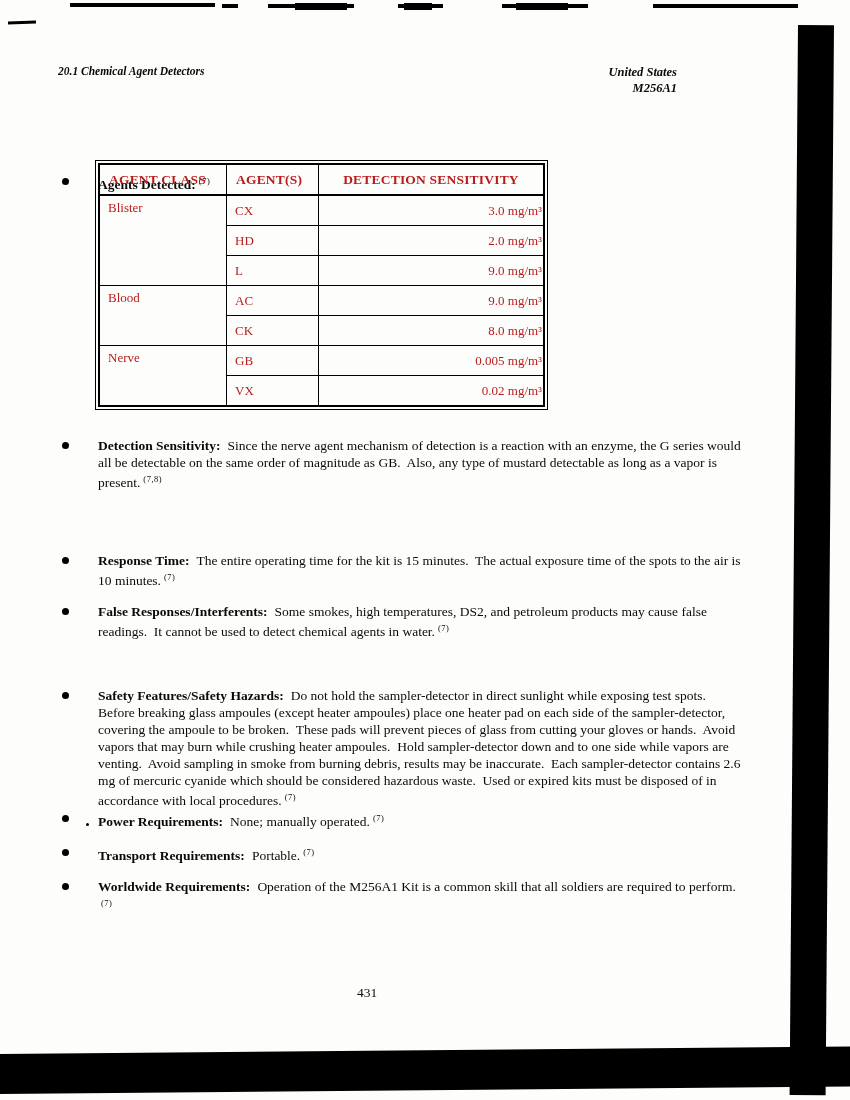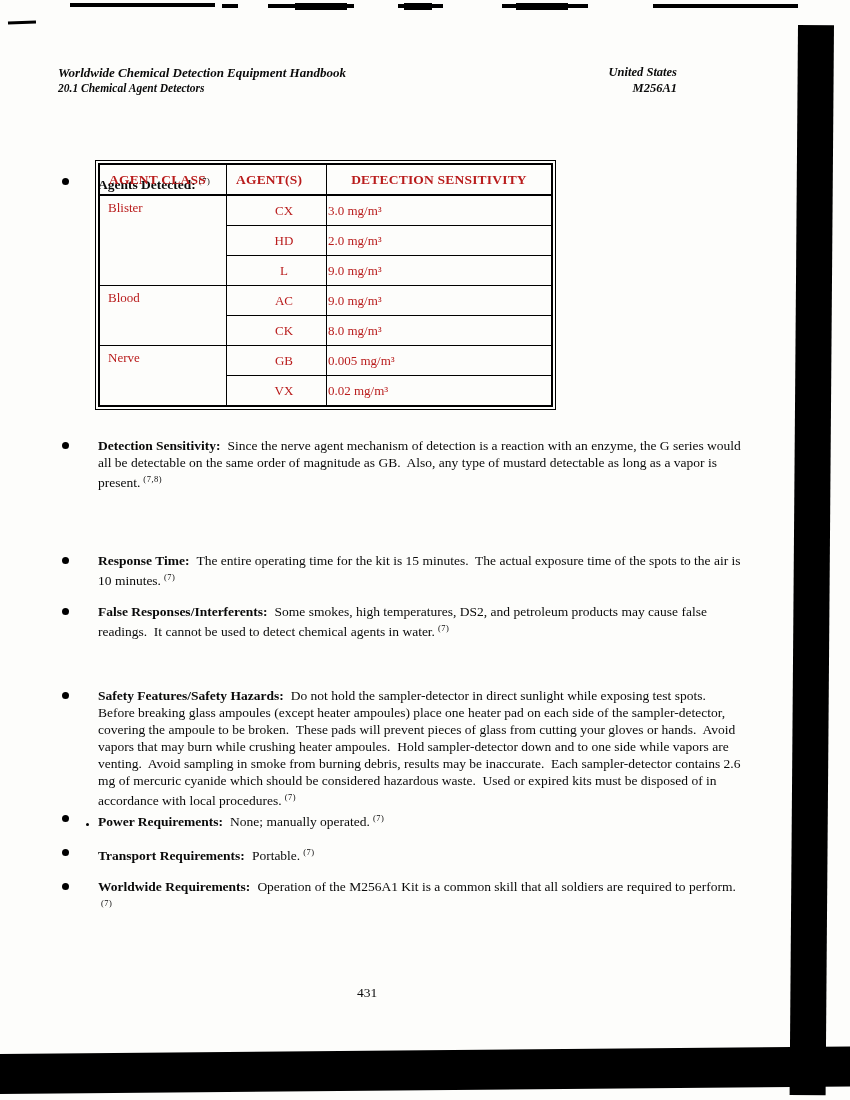--- a/index.html
+++ b/index.html
@@ -43,23 +43,23 @@
   table.agents { border-collapse:collapse; border:2px solid #000; }
   table.agents th, table.agents td { border:1.2px solid #000; color:#b91c1c; }
   table.agents th {
     font-size:13.5px; font-weight:bold; height:29px; padding:0 9px;
     border-bottom:2px solid #000; text-align:left; letter-spacing:0.2px;
   }
   table.agents th.c { text-align:center; }
   table.agents td { font-size:13px; height:27px; }
   td.cls { width:118px; vertical-align:top; padding:4px 0 0 8px;
     border-right:2px solid #000; }
-  td.agent { width:82px; text-align:center; padding-left:16px;
+  td.agent { width:82px; text-align:left; padding-left:8px;
     border-right:2px solid #000; }
-  td.val { width:222px; text-align:left; }
+  td.val { width:222px; text-align:right; }
 
   
   .pageno { position:absolute; left:357px; top:985px; font-size:13.5px; }
 </style>
 </head>
 <body>
 
 <div class="art" style="left:70px;top:3px;width:145px;height:4px"></div>
 <div class="art" style="left:222px;top:4px;width:16px;height:4px"></div>
 <div class="art" style="left:268px;top:4px;width:86px;height:4px"></div>
@@ -68,21 +68,20 @@
 <div class="art" style="left:404px;top:3px;width:28px;height:7px"></div>
 <div class="art" style="left:502px;top:4px;width:86px;height:4px"></div>
 <div class="art" style="left:516px;top:3px;width:52px;height:7px"></div>
 <div class="art" style="left:653px;top:4px;width:145px;height:4px"></div>
 <div class="art" style="left:8px;top:21px;width:28px;height:3px;transform:rotate(-2deg)"></div>
 <div class="art speck" style="left:86px;top:823px;width:3px;height:3px"></div>
 <div class="art bar-right"></div>
 <div class="art band-bottom"></div>
 
 <div class="hdr hdr-left">
-  <div class="hdr-title">Worldwide Chemical Detection Equipment Handbook</div>
   <div class="hdr-sub">20.1 Chemical Agent Detectors</div>
 </div>
 <div class="hdr hdr-right">
   <div class="hdr-country">United States</div>
   <div class="hdr-model">M256A1</div>
 </div>
 
 <div class="bullet" style="top:126px">
   <span class="dot"></span>
   <div class="btext"><b class="lead">Agents Detected:</b><sup class="ref">(7)</sup></div>

